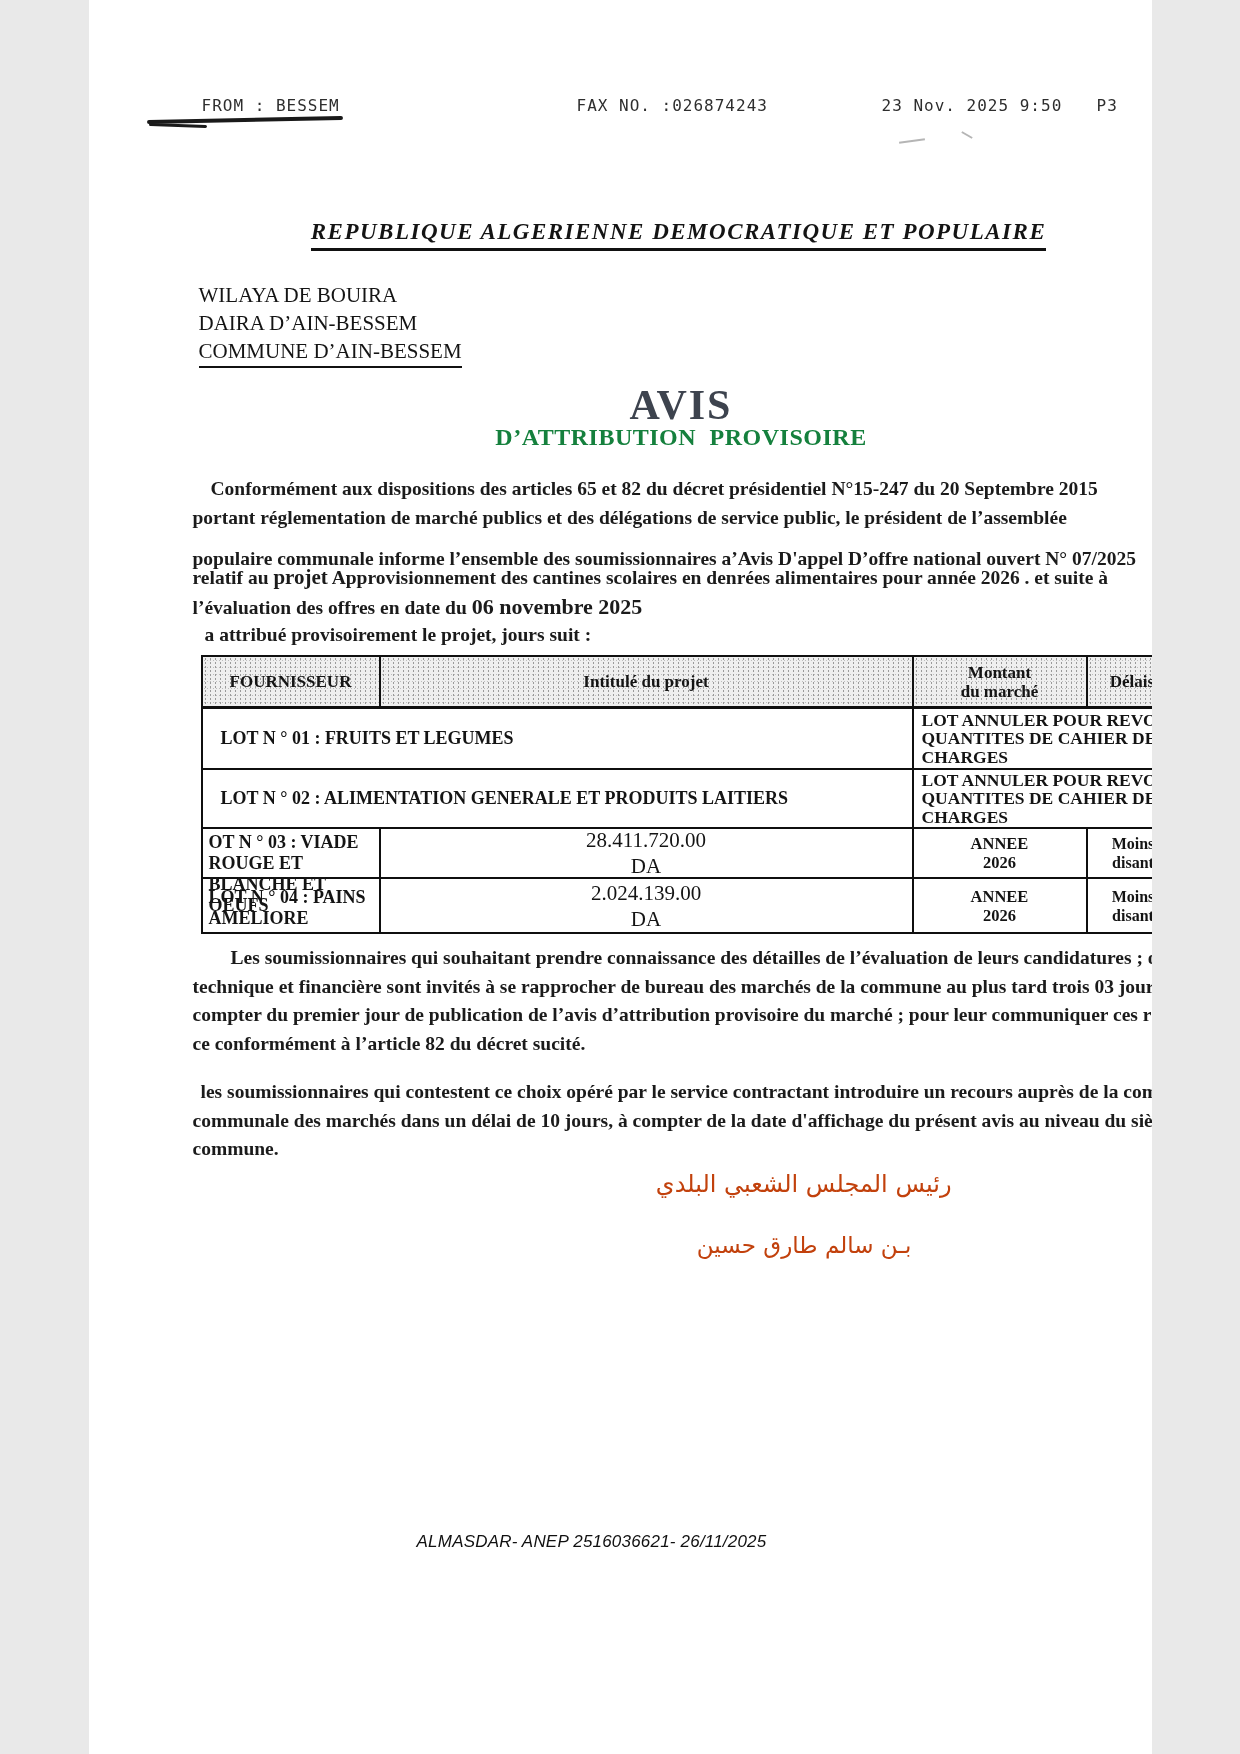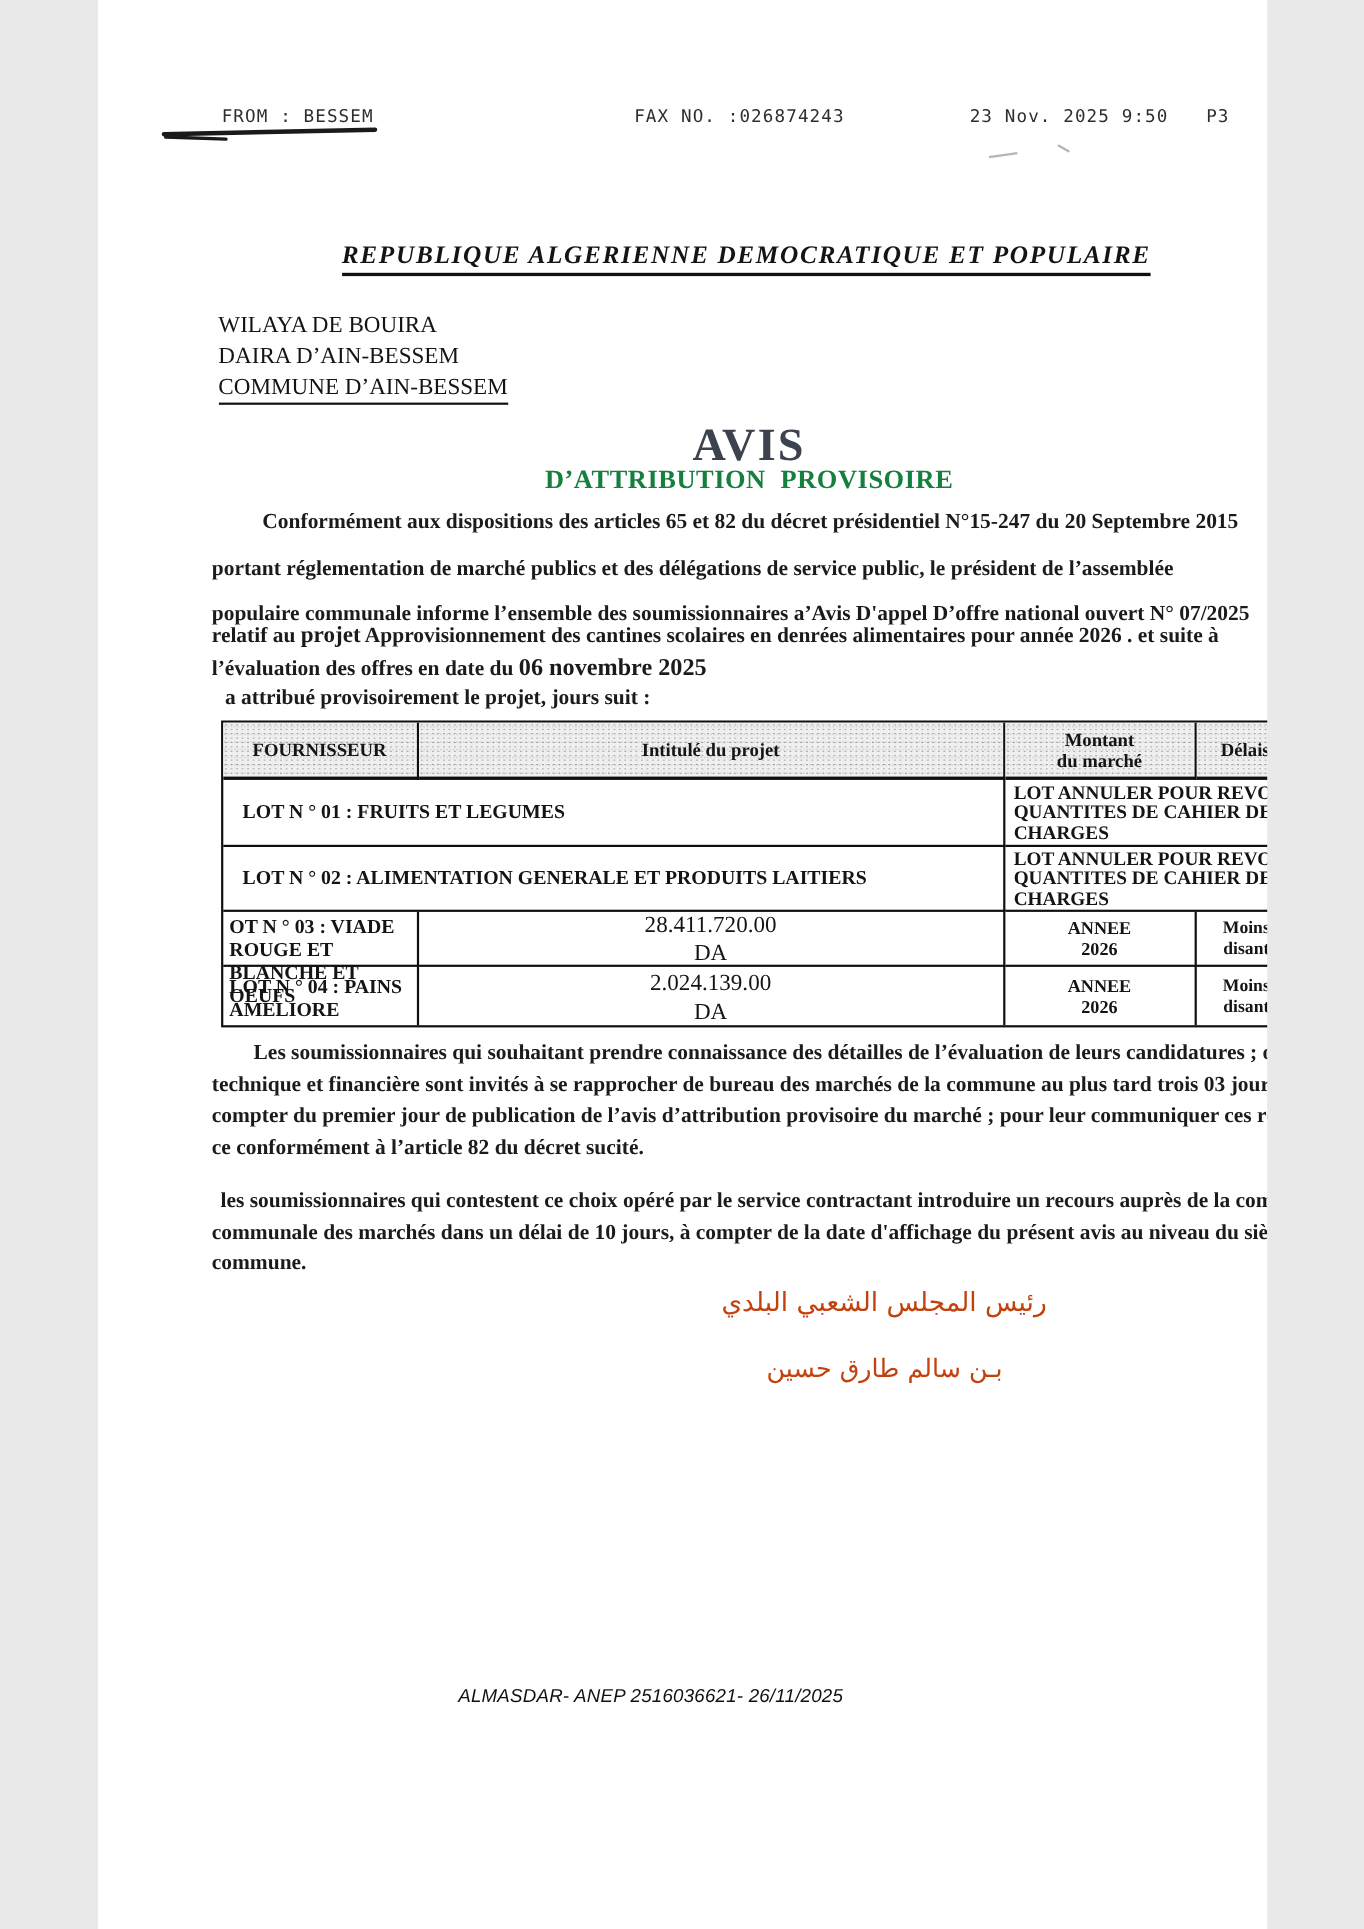--- a/index.html
+++ b/index.html
@@ -112,21 +112,21 @@
 
   <div class="agency">
     <div>WILAYA DE BOUIRA</div>
     <div>DAIRA D’AIN-BESSEM</div>
     <div><span class="u">COMMUNE D’AIN-BESSEM</span></div>
   </div>
 
   <div class="avis">AVIS</div>
   <div class="avis-sub">D’ATTRIBUTION  PROVISOIRE</div>
 
-  <div class="iline" style="top:464px; left:122px;margin-left:28px;">Conformément aux dispositions des articles 65 et 82 du décret présidentiel N°15-247 du 20 Septembre 2015</div>
+  <div class="iline" style="top:478px; left:122px;">Conformément aux dispositions des articles 65 et 82 du décret présidentiel N°15-247 du 20 Septembre 2015</div>
   <div class="iline" style="top:507px;">portant réglementation de marché publics et des délégations de service public, le président de l’assemblée</div>
   <div class="iline" style="top:548px;">populaire communale informe l’ensemble des soumissionnaires a’Avis D'appel D’offre national ouvert N° 07/2025</div>
   <div class="iline" style="top:565px;">
     <span>relatif au </span><span class="proj">projet</span><span>  Approvisionnement des cantines scolaires en denrées alimentaires pour année 2026 .  et suite à</span>
   </div>
   <div class="iline" style="top:594px;">
     <span>l’évaluation des offres en date du  </span><span class="big">06 novembre 2025</span>
   </div>
   <div class="iline" style="top:624px; left:116px;">a attribué provisoirement le projet,  jours suit :</div>
 

